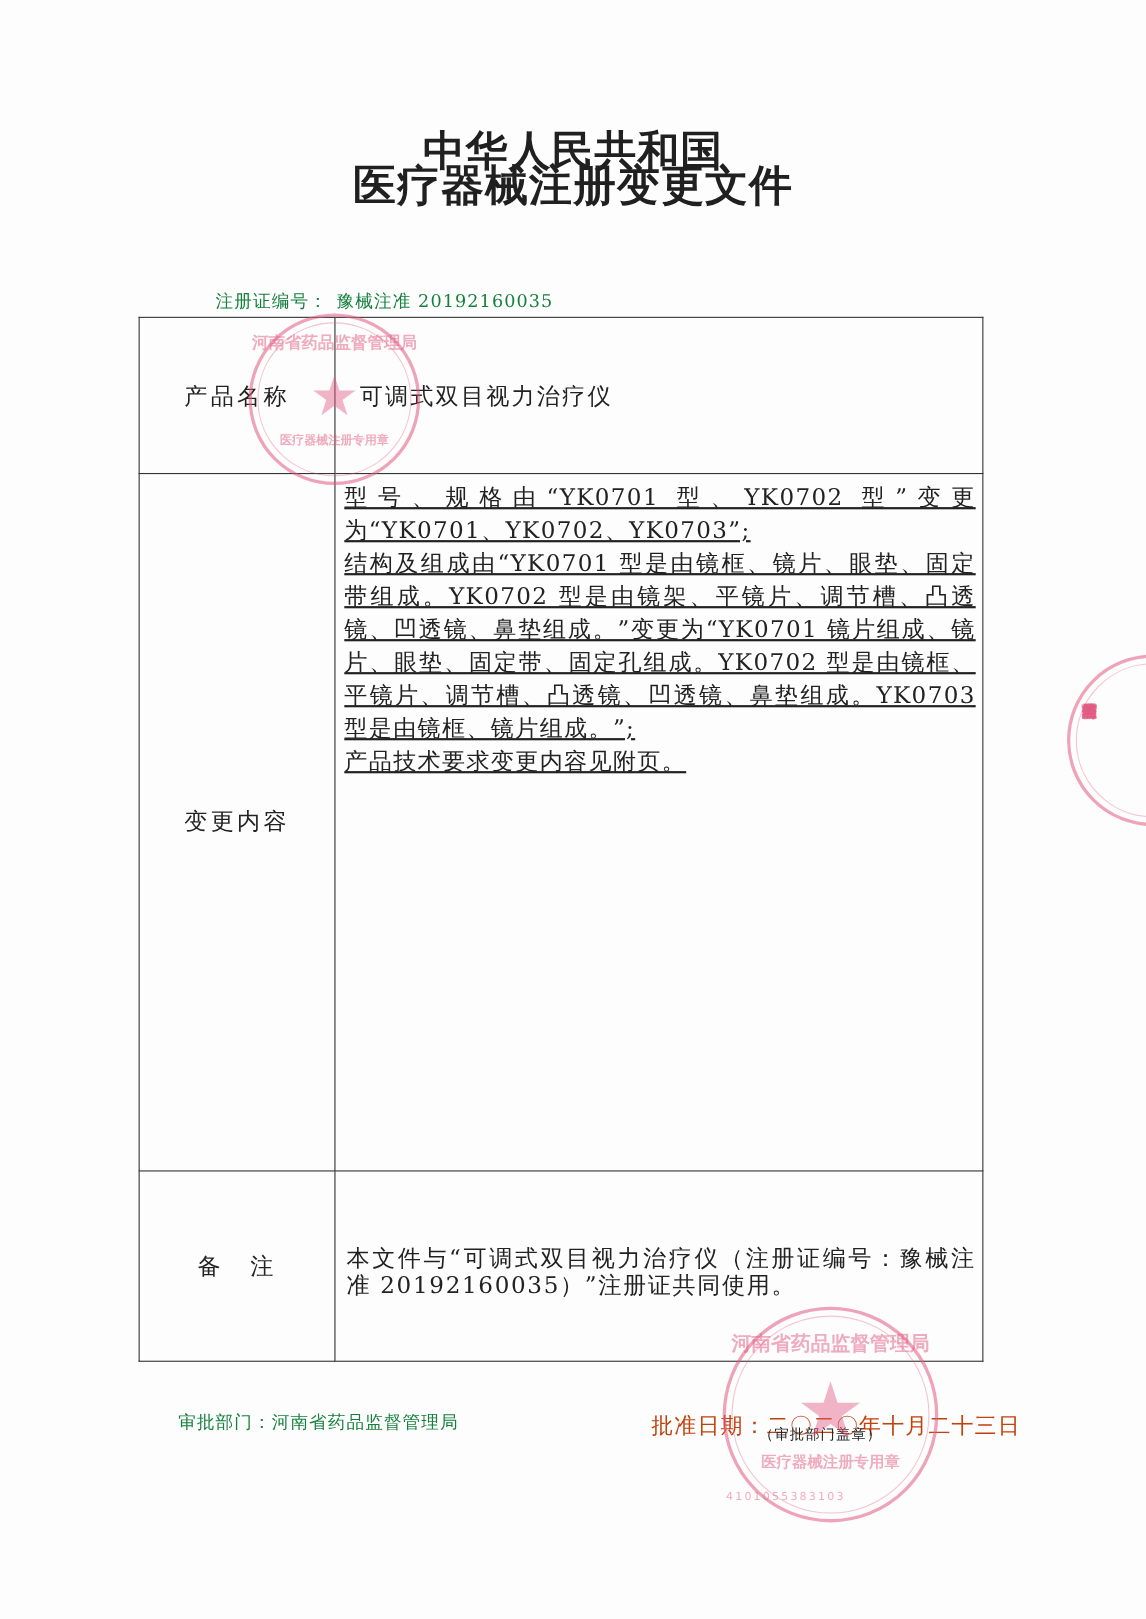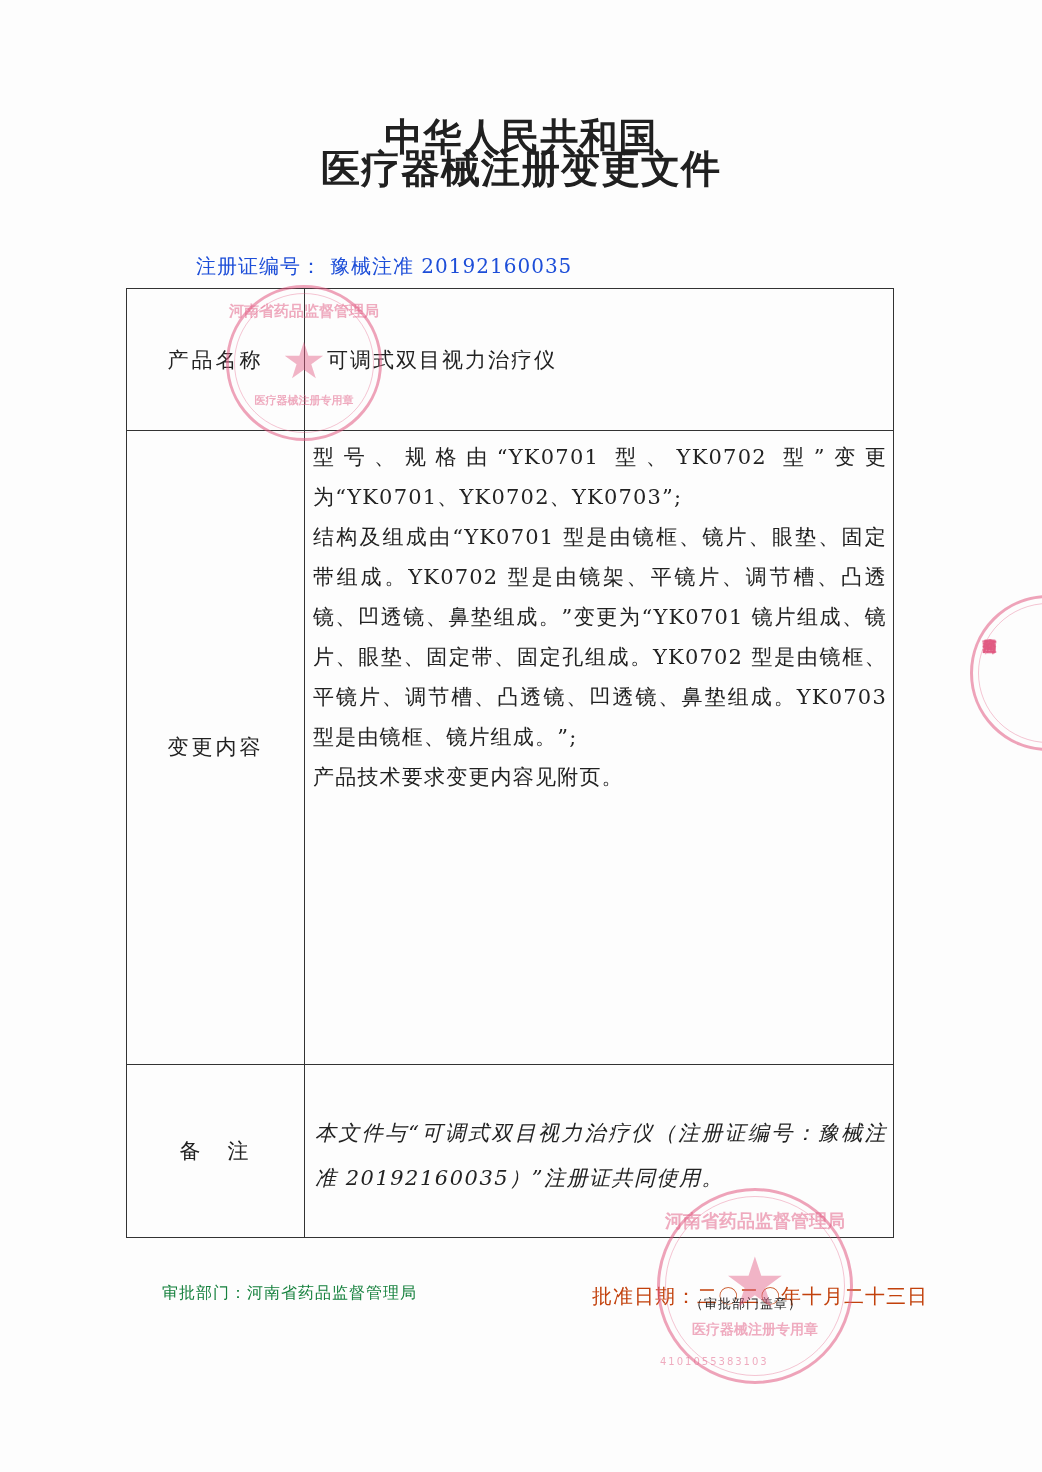--- a/index.html
+++ b/index.html
@@ -10,45 +10,44 @@
       color: #1d1d1d;
     }
     .title {
       position: absolute; left: 0; width: 1042px; text-align: center;
       font-family: Liberation Mono, monospace; font-weight: bold;
       color: #202020; letter-spacing: 1px;
     }
     .title.l1 { top: 112px; font-size: 38px; }
     .title.l2 { top: 142px; font-size: 39px; }
     .regno {
-      position: absolute; left: 196px; top: 253px; font-size: 20px;
-      color: #1d4ed8; letter-spacing: 1px;
+      position: absolute; left: 196px; top: 264px; font-size: 16px;
+      color: #15803d; letter-spacing: 1px;
     }
     .regno .val { margin-left: 8px; }
     table.doc {
       position: absolute; left: 126px; top: 288px; width: 768px;
       border-collapse: collapse; table-layout: fixed;
     }
     table.doc td { border: 1.5px solid #333; vertical-align: middle; padding: 0; }
     td.label { width: 177px; text-align: center; font-size: 21px; letter-spacing: 3px; color: #222; }
     td.content { font-size: 21px; color: #222; }
     tr.r1 td { height: 141px; }
     tr.r2 td { height: 633px; }
     tr.r3 td { height: 172px; }
     td.content.name { padding-left: 22px; letter-spacing: 2px; }
     .change-body { position: relative; height: 633px; }
     .change-text {
       position: absolute; left: 8px; right: 6px; top: 6px;
-      line-height: 40px; text-align: justify; letter-spacing: 1.2px;
+      line-height: 30px; text-align: justify; letter-spacing: 1.2px; text-decoration: underline;
     }
     .change-text p { margin: 0; }
     .remark-text {
-      padding: 0 6px 0 10px; line-height: 45px; letter-spacing: 1.5px; text-align: justify;
+      padding: 0 6px 0 10px; line-height: 24px; letter-spacing: 1.5px; text-align: justify;
       margin-top: 10px;
-      font-style: italic;
     }
     .footer-left { position: absolute; left: 162px; top: 1283px; font-size: 16px; letter-spacing: 1px; color: #15803d; }
     .footer-right { position: absolute; left: 592px; top: 1283px; font-size: 20px; letter-spacing: 1px; color: #c2410c; font-family: Liberation Serif, serif; }
     .seal-note { position: absolute; left: 690px; top: 1295px; font-size: 13px; color: #222; letter-spacing: 1px; }
     .stamp { position: absolute; border-radius: 50%; border: 3px solid rgba(226, 90, 130, 0.55); pointer-events: none; }
     .stamp .inner { position: absolute; inset: 5px; border-radius: 50%; border: 1px solid rgba(226, 90, 130, 0.35); }
     .stamp .star {
       position: absolute; left: 50%; top: 50%; transform: translate(-50%, -55%);
       color: rgba(226, 90, 130, 0.45); line-height: 1;
     }

